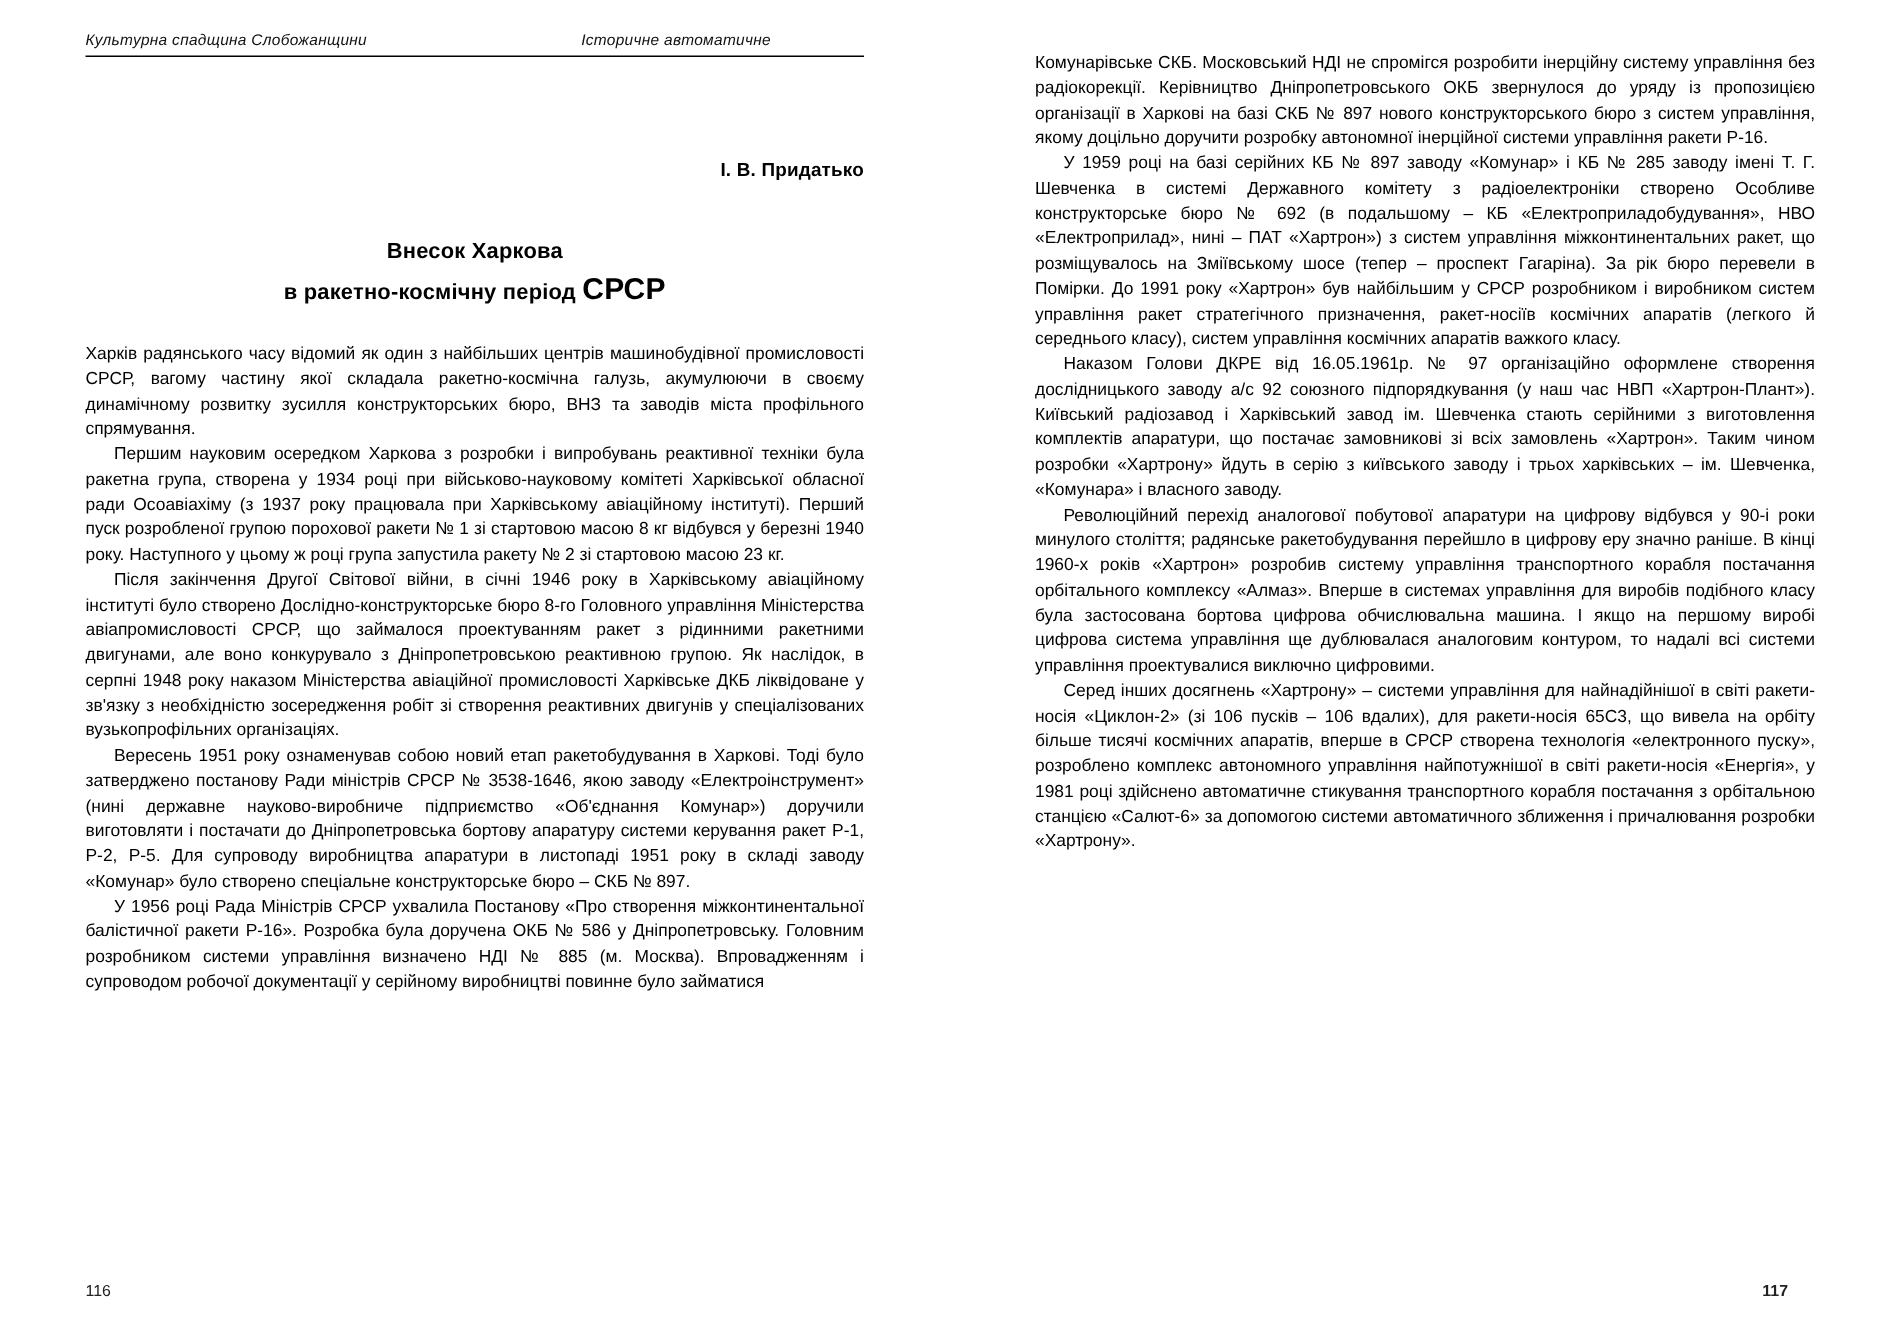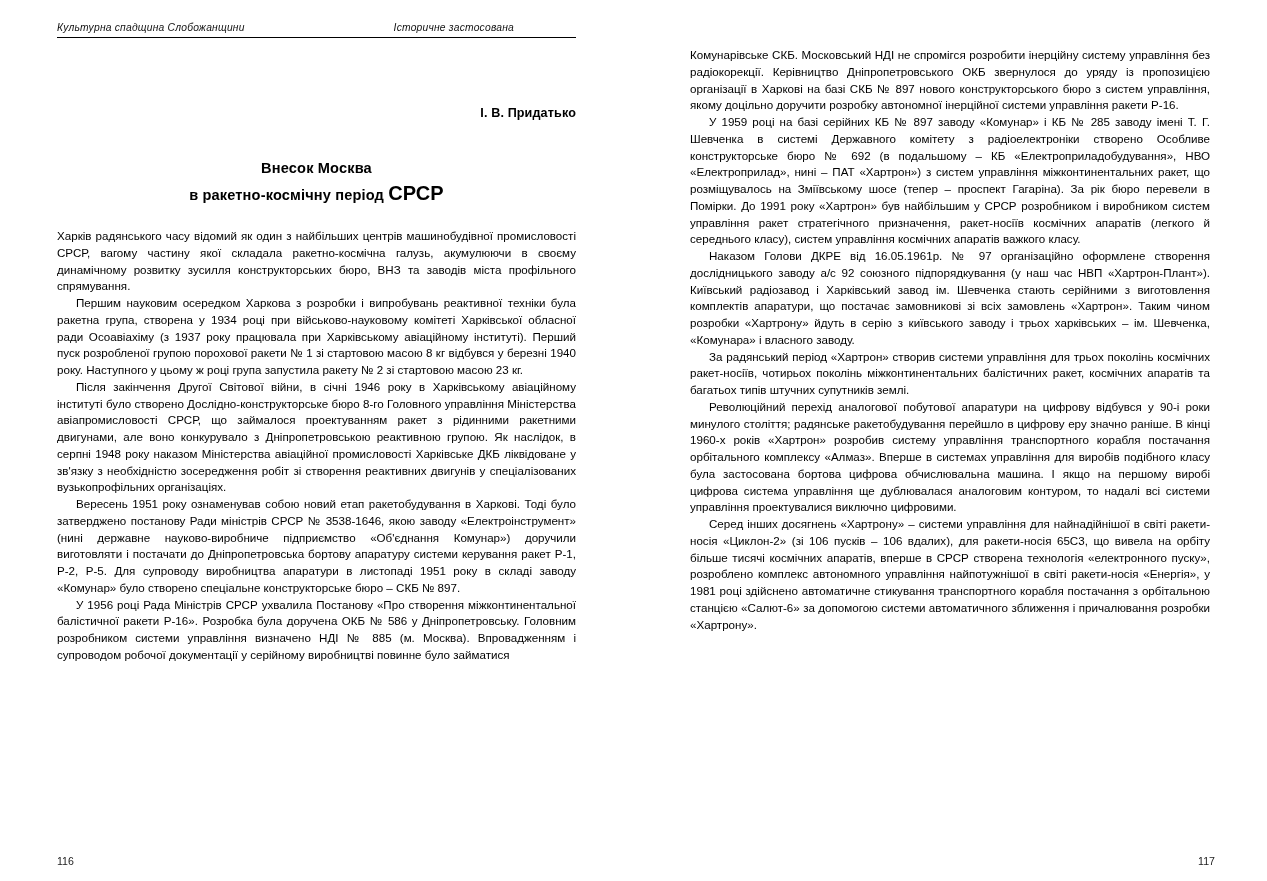--- a/index.html
+++ b/index.html
@@ -82,80 +82,80 @@
   .title .srsr { font-size: 20px; }
   .body-col {
     margin-top: 21px;
     font-size: 11.6px;
     line-height: 1.445;
     text-align: justify;
     text-justify: inter-word;
     hyphens: auto;
   }
   .page-right .body-col {
-    margin-top: 25px;
+    margin-top: 12px;
   }
   .body-col p {
     margin: 0;
     text-indent: 19px;
   }
   .body-col p.first {
     text-indent: 0;
   }
   .folio {
     position: absolute;
     bottom: 14px;
     font-size: 10.6px;
     color: #222;
     margin-top: 19px;
   }
   .folio-left {
     left: 57px;
   }
   .folio-right {
-    right: 52px;
+    right: 75px;
+    font-weight: bold;
   }
 </style>
 </head>
 <body>
 
 <div class="spread">
 
   <div class="page page-left">
     <div class="running-head">
       <span class="rh-left">Культурна спадщина Слобожанщини</span>
       <span class="rh-spacer"></span>
-      <span class="rh-center">Історичне застосована</span>
+      <span class="rh-center">Історичне автоматичне</span>
     </div>
 
     <div class="author">І. В. Придатько</div>
 
     <div class="title">
-      <div class="line1">Внесок Москва</div>
+      <div class="line1">Внесок Харкова</div>
       <div class="line2"><span>в ракетно-космічну період </span><span class="srsr">СРСР</span></div>
     </div>
 
     <div class="body-col">
       <p class="first">Харків радянського часу відомий як один з найбільших центрів машинобудівної промисловості СРСР, вагому частину якої складала ракетно-космічна галузь, акумулюючи в своєму динамічному розвитку зусилля конструкторських бюро, ВНЗ та заводів міста профільного спрямування.</p>
       <p>Першим науковим осередком Харкова з розробки і випробувань реактивної техніки була ракетна група, створена у 1934 році при військово-науковому комітеті Харківської обласної ради Осоавіахіму (з 1937 року працювала при Харківському авіаційному інституті). Перший пуск розробленої групою порохової ракети № 1 зі стартовою масою 8 кг відбувся у березні 1940 року. Наступного у цьому ж році група запустила ракету № 2 зі стартовою масою 23 кг.</p>
       <p>Після закінчення Другої Світової війни, в січні 1946 року в Харківському авіаційному інституті було створено Дослідно-конструкторське бюро 8-го Головного управління Міністерства авіапромисловості СРСР, що займалося проектуванням ракет з рідинними ракетними двигунами, але воно конкурувало з Дніпропетровською реактивною групою. Як наслідок, в серпні 1948 року наказом Міністерства авіаційної промисловості Харківське ДКБ ліквідоване у зв'язку з необхідністю зосередження робіт зі створення реактивних двигунів у спеціалізованих вузькопрофільних організаціях.</p>
       <p>Вересень 1951 року ознаменував собою новий етап ракетобудування в Харкові. Тоді було затверджено постанову Ради міністрів СРСР № 3538-1646, якою заводу «Електроінструмент» (нині державне науково-виробниче підприємство «Об'єднання Комунар») доручили виготовляти і постачати до Дніпропетровська бортову апаратуру системи керування ракет Р-1, Р-2, Р-5. Для супроводу виробництва апаратури в листопаді 1951 року в складі заводу «Комунар» було створено спеціальне конструкторське бюро – СКБ № 897.</p>
       <p>У 1956 році Рада Міністрів СРСР ухвалила Постанову «Про створення міжконтинентальної балістичної ракети Р-16». Розробка була доручена ОКБ № 586 у Дніпропетровську. Головним розробником системи управління визначено НДІ № 885 (м. Москва). Впровадженням і супроводом робочої документації у серійному виробництві повинне було займатися</p>
     </div>
 
     <div class="folio folio-left">116</div>
   </div>
 
   <div class="page page-right">
 
     <div class="body-col">
       <p class="first">Комунарівське СКБ. Московський НДІ не спромігся розробити інерційну систему управління без радіокорекції. Керівництво Дніпропетровського ОКБ звернулося до уряду із пропозицією організації в Харкові на базі СКБ № 897 нового конструкторського бюро з систем управління, якому доцільно доручити розробку автономної інерційної системи управління ракети Р-16.</p>
       <p>У 1959 році на базі серійних КБ № 897 заводу «Комунар» і КБ № 285 заводу імені Т. Г. Шевченка в системі Державного комітету з радіоелектроніки створено Особливе конструкторське бюро № 692 (в подальшому – КБ «Електроприладобудування», НВО «Електроприлад», нині – ПАТ «Хартрон») з систем управління міжконтинентальних ракет, що розміщувалось на Зміївському шосе (тепер – проспект Гагаріна). За рік бюро перевели в Помірки. До 1991 року «Хартрон» був найбільшим у СРСР розробником і виробником систем управління ракет стратегічного призначення, ракет-носіїв космічних апаратів (легкого й середнього класу), систем управління космічних апаратів важкого класу.</p>
       <p>Наказом Голови ДКРЕ від 16.05.1961р. № 97 організаційно оформлене створення дослідницького заводу а/с 92 союзного підпорядкування (у наш час НВП «Хартрон-Плант»). Київський радіозавод і Харківський завод ім. Шевченка стають серійними з виготовлення комплектів апаратури, що постачає замовникові зі всіх замовлень «Хартрон». Таким чином розробки «Хартрону» йдуть в серію з київського заводу і трьох харківських – ім. Шевченка, «Комунара» і власного заводу.</p>
-      <p>За радянський період «Хартрон» створив системи управління для трьох поколінь космічних ракет-носіїв, чотирьох поколінь міжконтинентальних балістичних ракет, космічних апаратів та багатьох типів штучних супутників землі.</p>
       <p>Революційний перехід аналогової побутової апаратури на цифрову відбувся у 90-і роки минулого століття; радянське ракетобудування перейшло в цифрову еру значно раніше. В кінці 1960-х років «Хартрон» розробив систему управління транспортного корабля постачання орбітального комплексу «Алмаз». Вперше в системах управління для виробів подібного класу була застосована бортова цифрова обчислювальна машина. І якщо на першому виробі цифрова система управління ще дублювалася аналоговим контуром, то надалі всі системи управління проектувалися виключно цифровими.</p>
       <p>Серед інших досягнень «Хартрону» – системи управління для найнадійнішої в світі ракети-носія «Циклон-2» (зі 106 пусків – 106 вдалих), для ракети-носія 65С3, що вивела на орбіту більше тисячі космічних апаратів, вперше в СРСР створена технологія «електронного пуску», розроблено комплекс автономного управління найпотужнішої в світі ракети-носія «Енергія», у 1981 році здійснено автоматичне стикування транспортного корабля постачання з орбітальною станцією «Салют-6» за допомогою системи автоматичного зближення і причалювання розробки «Хартрону».</p>
     </div>
 
     <div class="folio folio-right">117</div>
   </div>
 
 </div>
 
 </body></html>

